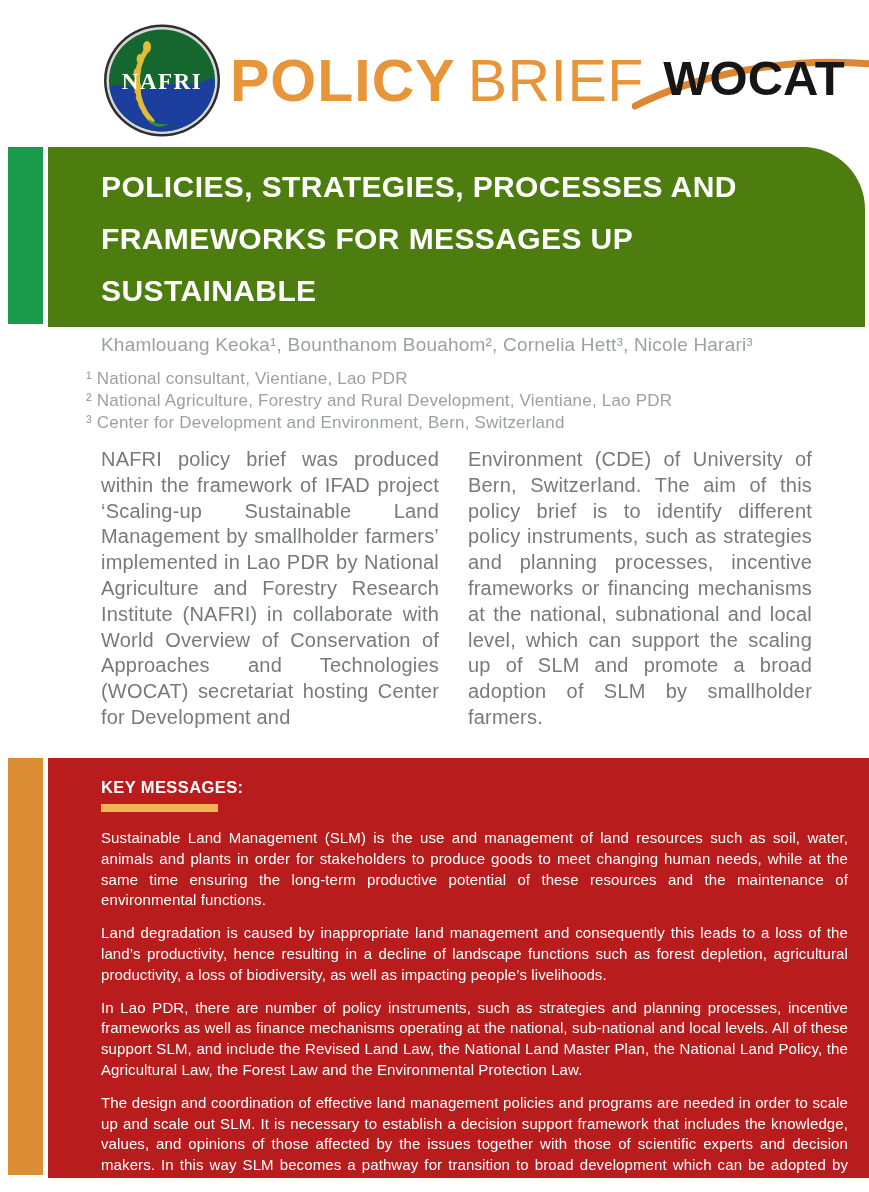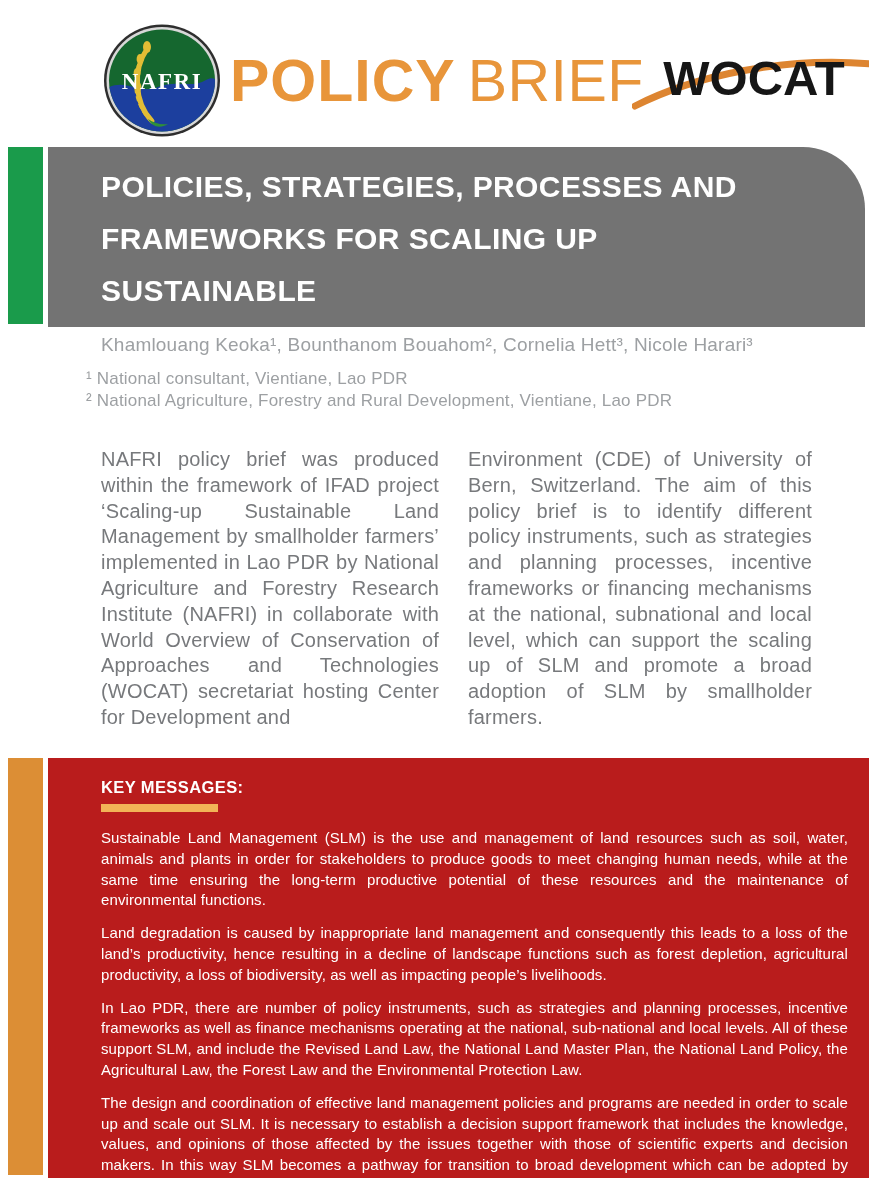--- a/index.html
+++ b/index.html
@@ -29,21 +29,21 @@
     font-size:8.6px; font-weight:bold; color:#161616; z-index:2;
   }
 
   
   .green-strip {
     position:absolute; left:0; top:147px; width:35px; height:177px;
     background:#1a9b4b;
   }
   .green-banner {
     position:absolute; left:40px; top:147px; width:817px; height:180px;
-    background:#737373; border-radius:0 62px 0 0; box-sizing:border-box;
+    background:#4d7c0f; border-radius:0 62px 0 0; box-sizing:border-box;
     padding:14px 50px 0 53px;
   }
   .banner-title {
     color:#ffffff; font-weight:bold; font-size:30px; line-height:52px;
     letter-spacing:0.4px;
   }
   .banner-title span { display:block; }
 
   
   .authors {
@@ -124,29 +124,30 @@
     <svg class="wocat-arc" viewBox="0 0 244 86" aria-hidden="true">
       <path d="M3,62 C62,32 152,12 240,20" stroke="#dd8531" stroke-width="7" fill="none" stroke-linecap="round"></path>
     </svg>
     <div class="wocat-word">WOCAT</div>
   </div>
 
   <div class="green-strip"></div>
   <div class="green-banner">
     <div class="banner-title">
       <span>POLICIES, STRATEGIES, PROCESSES AND</span>
-      <span>FRAMEWORKS FOR SCALING UP SUSTAINABLE</span>
+      <span>FRAMEWORKS FOR MESSAGES UP SUSTAINABLE</span>
       <span>LAND MANAGEMENT IN LAO PDR</span>
     </div>
   </div>
 
   <div class="authors">Khamlouang Keoka¹, Bounthanom Bouahom², Cornelia Hett³, Nicole Harari³</div>
   <div class="affiliations">
     <div>¹ National consultant, Vientiane, Lao PDR</div>
     <div>² National Agriculture, Forestry and Rural Development, Vientiane, Lao PDR</div>
+    <div>³ Center for Development and Environment, Bern, Switzerland</div>
   </div>
 
   <div class="intro">
     <div class="col col-left">NAFRI policy brief was produced within the framework of IFAD project ‘Scaling-up Sustainable Land Management by smallholder farmers’ implemented in Lao PDR by National Agriculture and Forestry Research Institute (NAFRI) in collaborate with World Overview of Conservation of Approaches and Technologies (WOCAT) secretariat hosting Center for Development and</div>
     <div class="col col-right">Environment (CDE) of University of Bern, Switzerland. The aim of this policy brief is to identify different policy instruments, such as strategies and planning processes, incentive frameworks or financing mechanisms at the national, subnational and local level, which can support the scaling up of SLM and promote a broad adoption of SLM by smallholder farmers.</div>
   </div>
 
   <div class="orange-strip"></div>
   <div class="orange-box">
     <div class="km-heading">KEY MESSAGES:</div>

